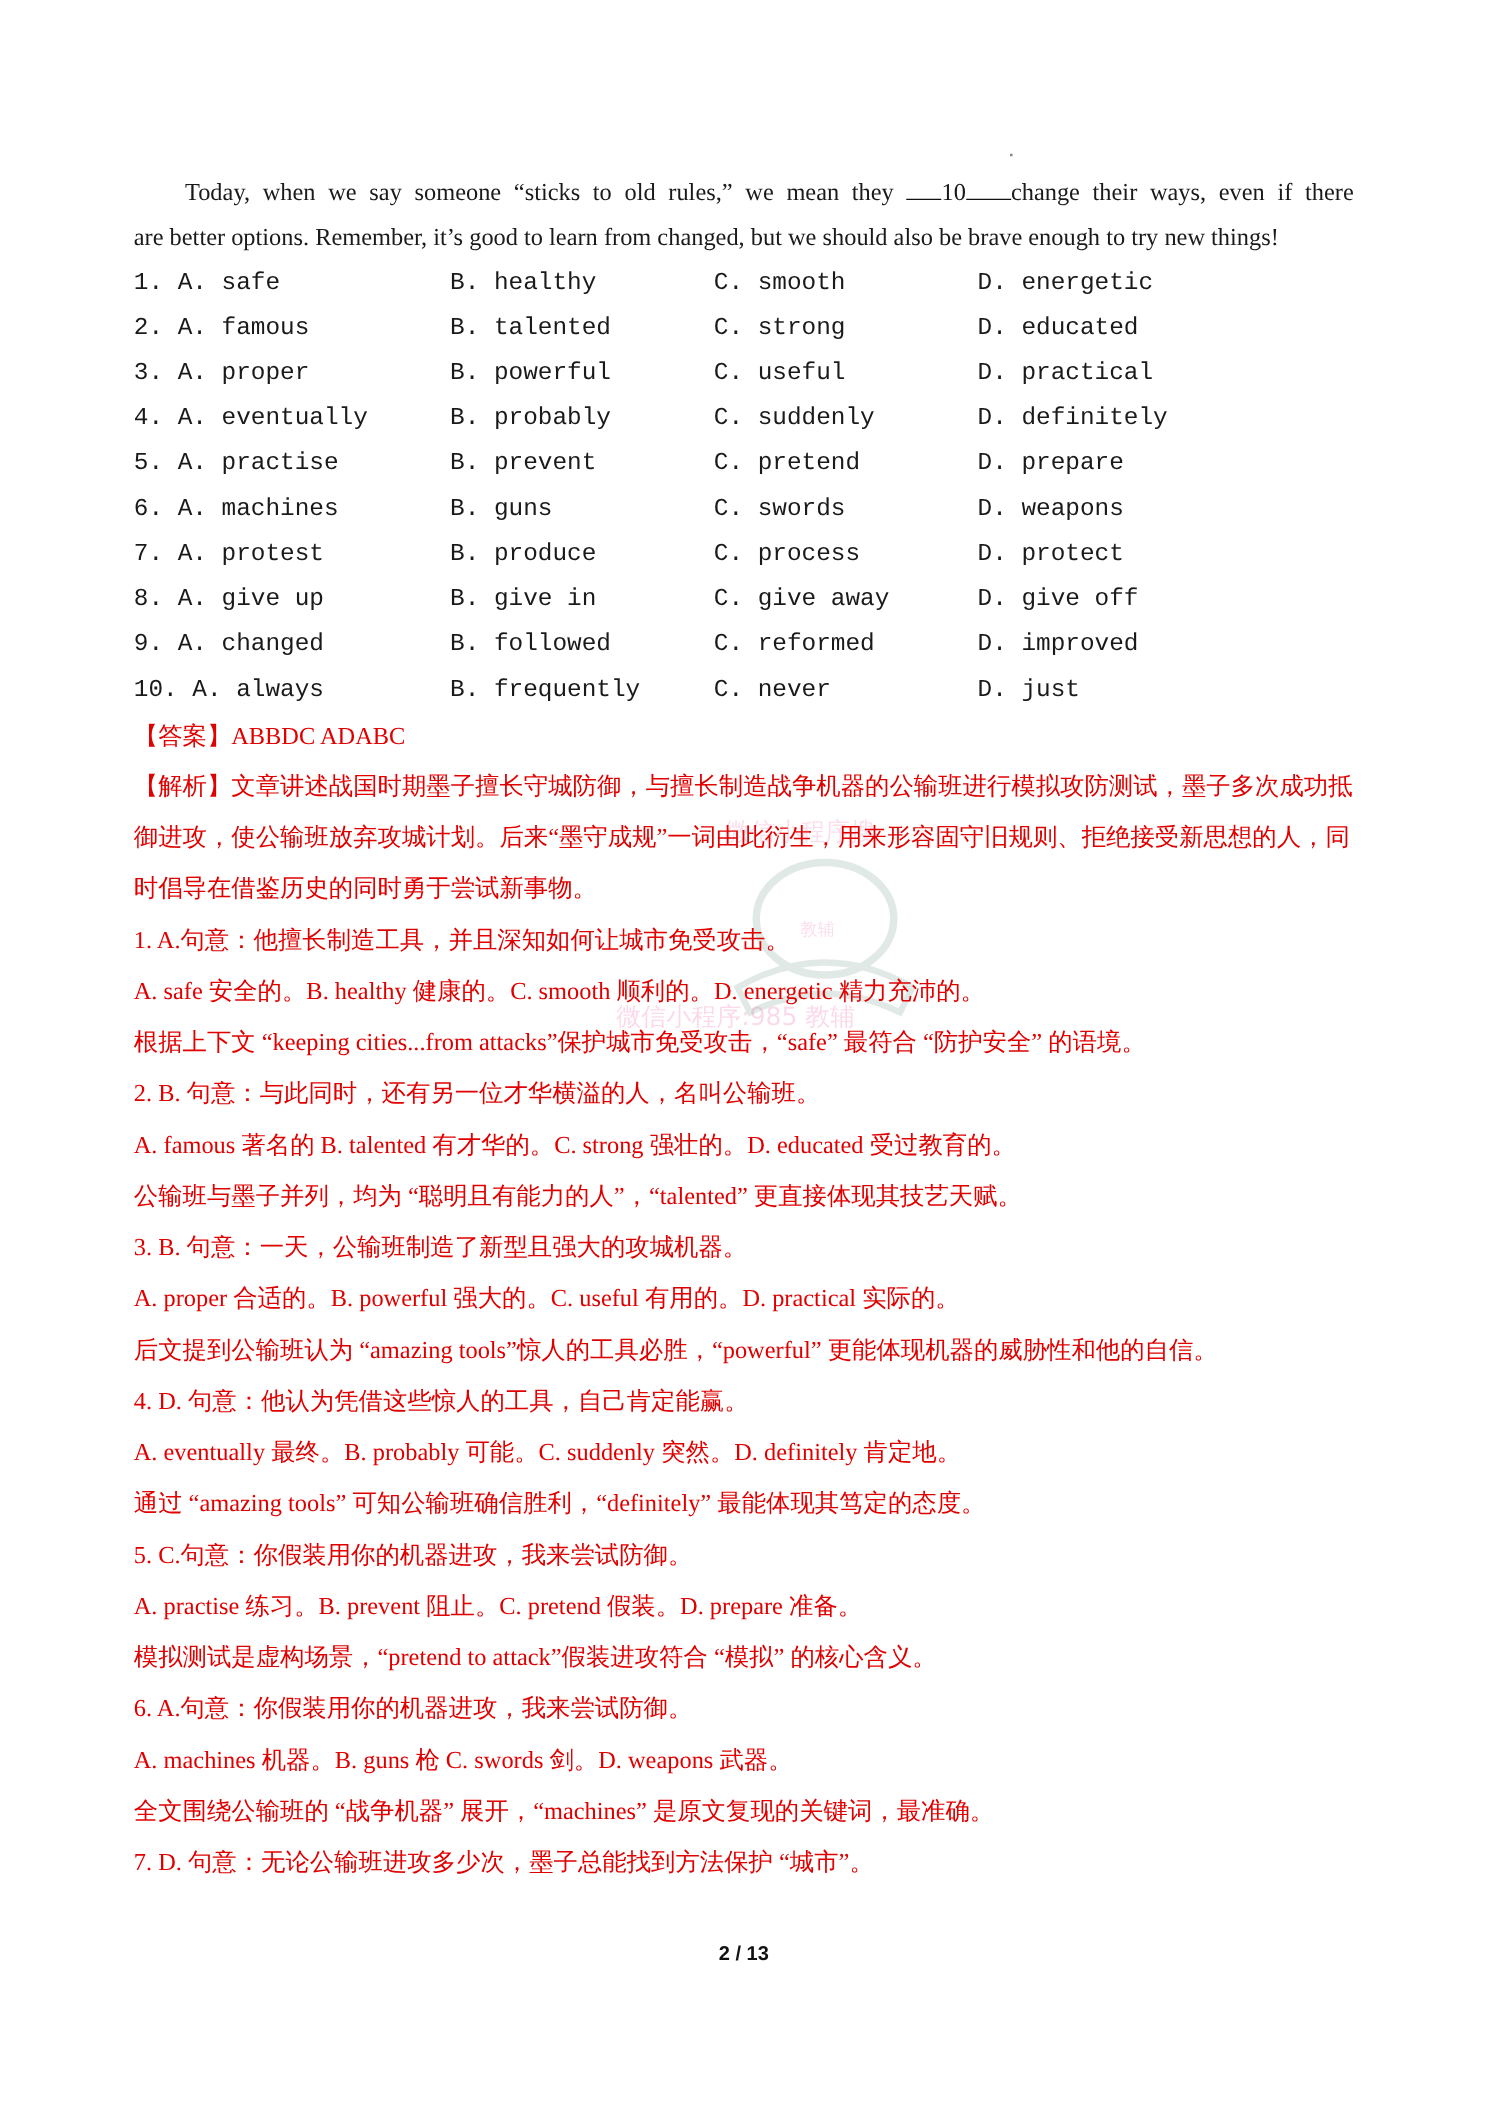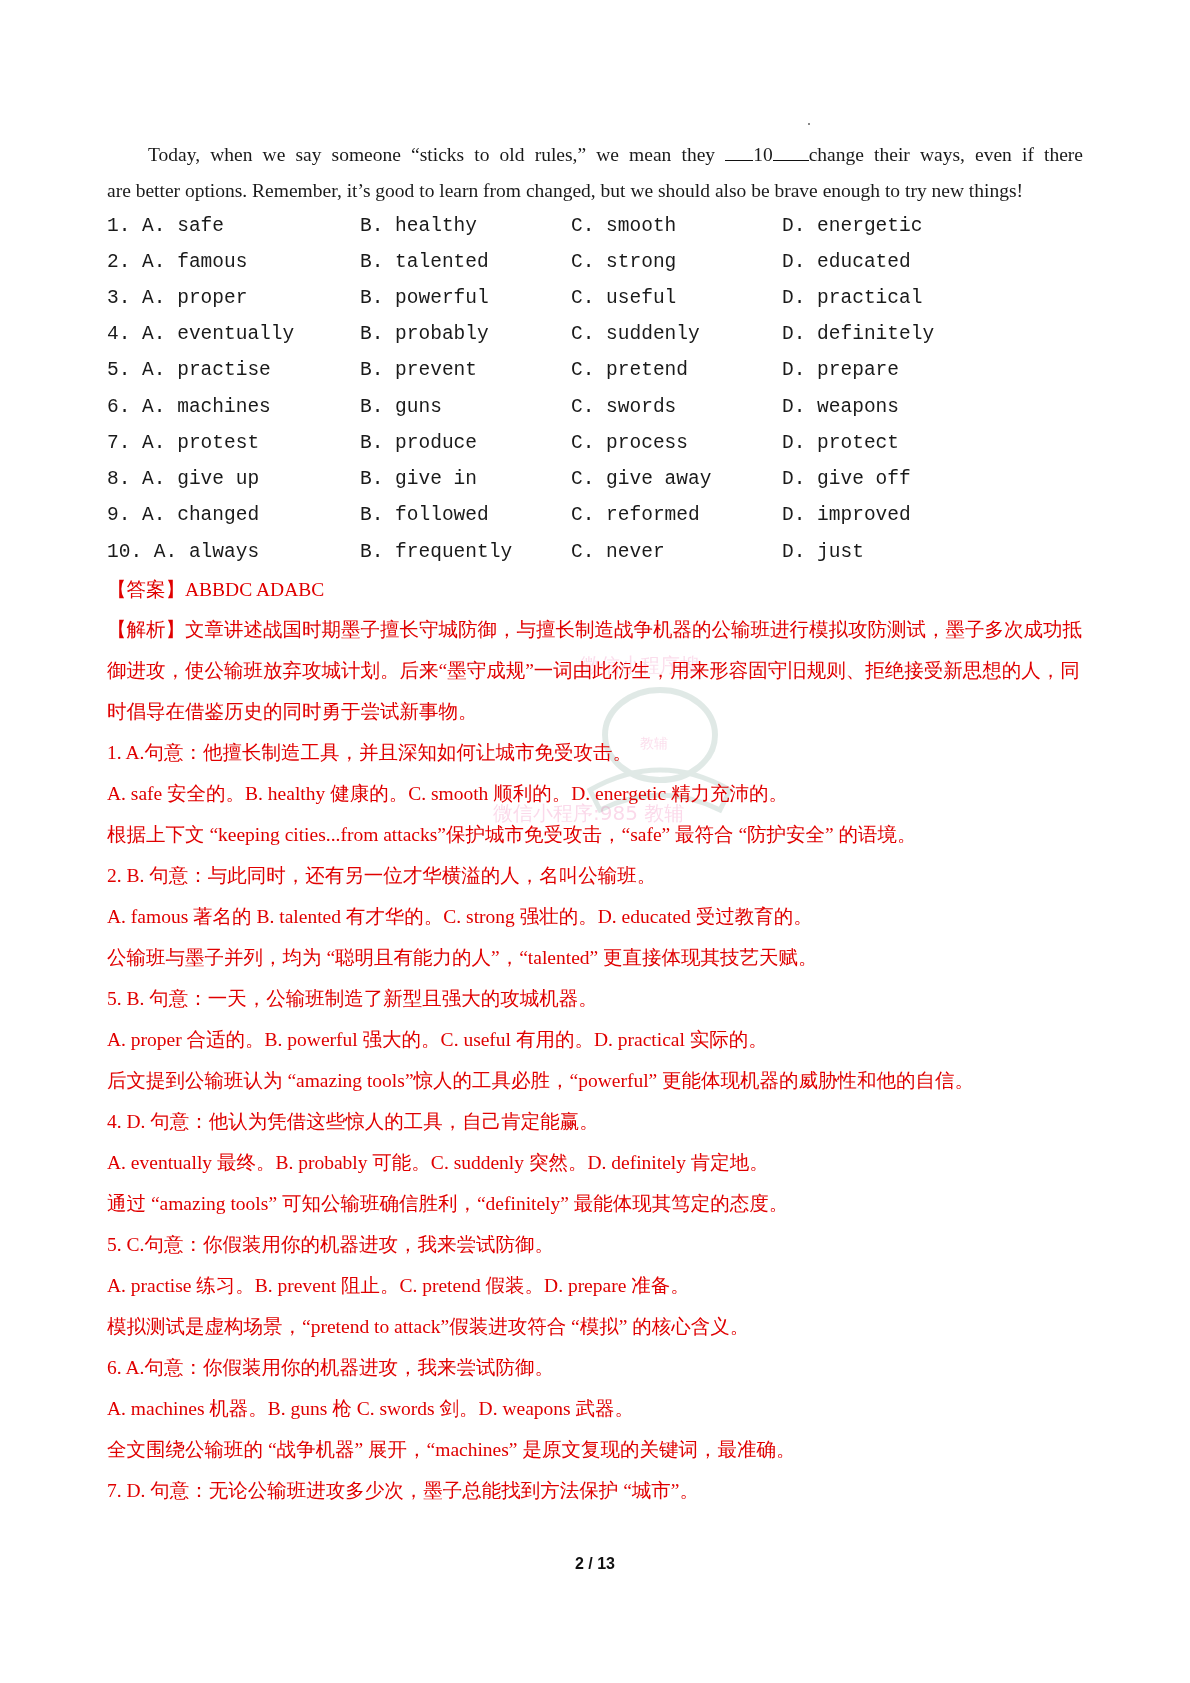--- a/index.html
+++ b/index.html
@@ -106,21 +106,21 @@
   <div class="exp" style="top:578px;"><span>【答案】</span><span>ABBDC ADABC</span></div>
 
   <div class="exp wrap" style="top:609px;"><span>【解析】</span><span>文章讲述战国时期墨子擅长守城防御，与擅长制造战争机器的公输班进行模拟攻防测试，墨子多次成功抵御进攻，使公输班放弃攻城计划。后来“墨守成规”一词由此衍生，用来形容固守旧规则、拒绝接受新思想的人，同时倡导在借鉴历史的同时勇于尝试新事物。</span></div>
 
   <div class="exp" style="top:741px;">1. A.句意：他擅长制造工具，并且深知如何让城市免受攻击。</div>
   <div class="exp" style="top:782px;">A. safe 安全的。B. healthy 健康的。C. smooth 顺利的。D. energetic 精力充沛的。</div>
   <div class="exp" style="top:823px;">根据上下文 “keeping cities...from attacks”保护城市免受攻击，“safe” 最符合 “防护安全” 的语境。</div>
   <div class="exp" style="top:864px;">2. B. 句意：与此同时，还有另一位才华横溢的人，名叫公输班。</div>
   <div class="exp" style="top:905px;">A. famous 著名的 B. talented 有才华的。C. strong 强壮的。D. educated 受过教育的。</div>
   <div class="exp" style="top:946px;">公输班与墨子并列，均为 “聪明且有能力的人”，“talented” 更直接体现其技艺天赋。</div>
-  <div class="exp" style="top:987px;">5. B. 句意：一天，公输班制造了新型且强大的攻城机器。</div>
+  <div class="exp" style="top:987px;">3. B. 句意：一天，公输班制造了新型且强大的攻城机器。</div>
   <div class="exp" style="top:1028px;">A. proper 合适的。B. powerful 强大的。C. useful 有用的。D. practical 实际的。</div>
   <div class="exp" style="top:1069px;">后文提到公输班认为 “amazing tools”惊人的工具必胜，“powerful” 更能体现机器的威胁性和他的自信。</div>
   <div class="exp" style="top:1110px;">4. D. 句意：他认为凭借这些惊人的工具，自己肯定能赢。</div>
   <div class="exp" style="top:1151px;">A. eventually 最终。B. probably 可能。C. suddenly 突然。D. definitely 肯定地。</div>
   <div class="exp" style="top:1192px;">通过 “amazing tools” 可知公输班确信胜利，“definitely” 最能体现其笃定的态度。</div>
   <div class="exp" style="top:1233px;">5. C.句意：你假装用你的机器进攻，我来尝试防御。</div>
   <div class="exp" style="top:1274px;">A. practise 练习。B. prevent 阻止。C. pretend 假装。D. prepare 准备。</div>
   <div class="exp" style="top:1315px;">模拟测试是虚构场景，“pretend to attack”假装进攻符合 “模拟” 的核心含义。</div>
   <div class="exp" style="top:1356px;">6. A.句意：你假装用你的机器进攻，我来尝试防御。</div>
   <div class="exp" style="top:1397px;">A. machines 机器。B. guns 枪 C. swords 剑。D. weapons 武器。</div>

